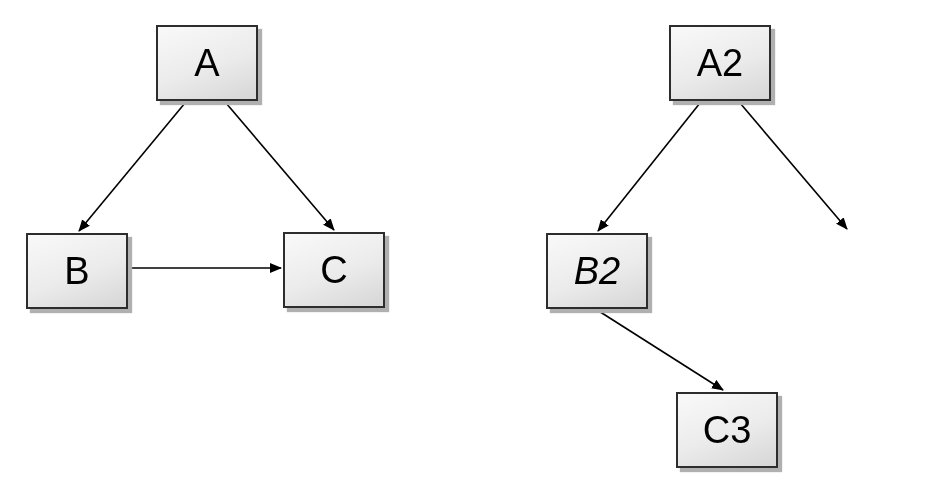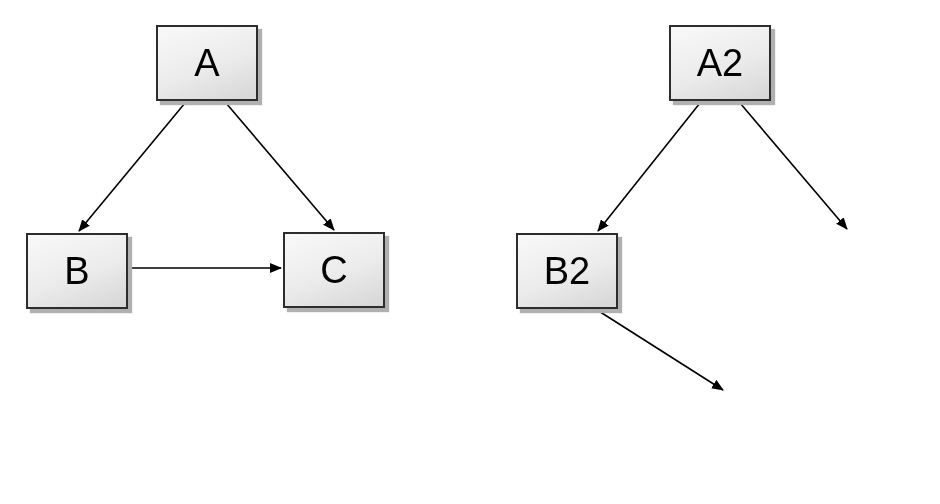--- a/index.html
+++ b/index.html
@@ -42,21 +42,21 @@
   .node-label {
     font-size: 38px;
     line-height: 1;
     color: #000000;
     user-select: none;
   }
   .pos-a  { left: 156px; top: 25px;  }
   .pos-b  { left: 26px;  top: 233px; }
   .pos-c  { left: 283px; top: 232px; }
   .pos-a2 { left: 669px; top: 25px;  }
-  .pos-b2 { left: 516px; top: 233px; }
+  .pos-b2 { left: 546px; top: 233px; font-style: italic; }
   .pos-c2 { left: 799px; top: 231px; }
   .pos-c3 { left: 676px; top: 392px; }
 </style>
 </head>
 <body>
 
 <div class="canvas">
 
   <svg class="edges" width="940" height="504" viewBox="0 0 940 504" xmlns="http://www.w3.org/2000/svg">
     <defs>
@@ -81,14 +81,17 @@
   <div class="node pos-c">
     <span class="node-label">C</span>
   </div>
 
   <div class="node pos-a2">
     <span class="node-label">A2</span>
   </div>
   <div class="node pos-b2">
     <span class="node-label">B2</span>
   </div>
+  <div class="node pos-c3">
+    <span class="node-label">C3</span>
+  </div>
 
 </div>
 
 </body></html>

